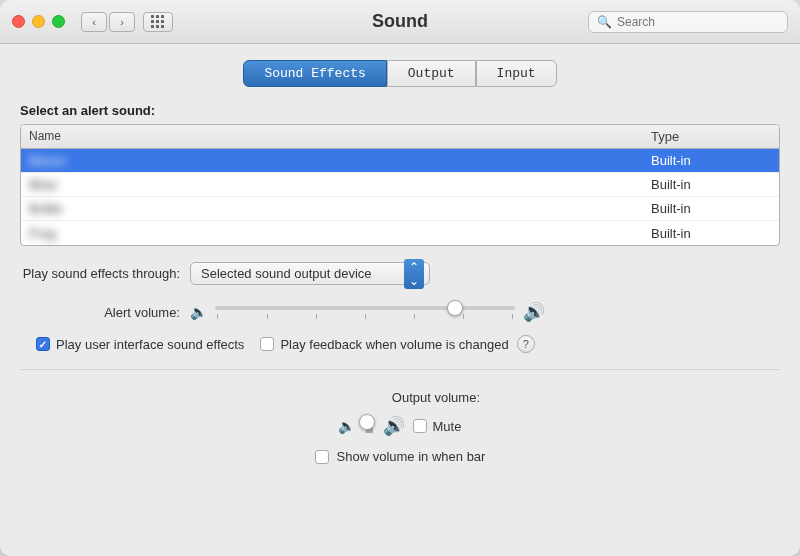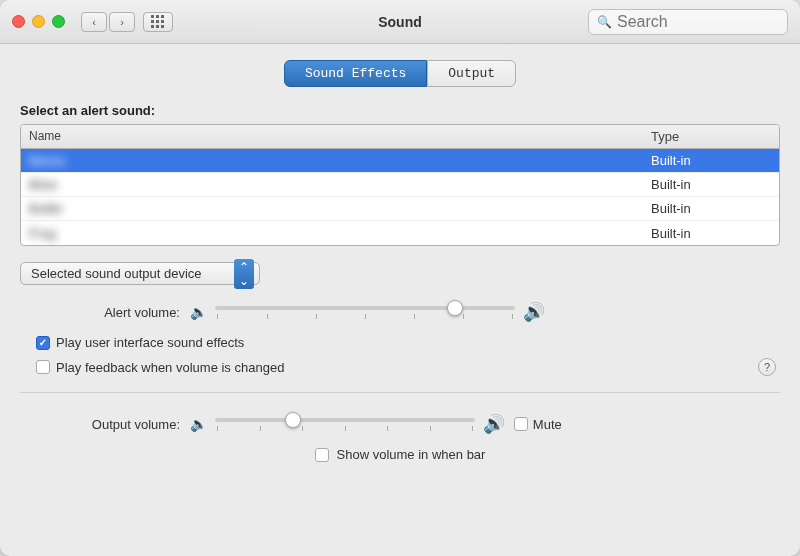--- a/index.html
+++ b/index.html
@@ -85,21 +85,21 @@
     .grid-dot {
       width: 3px;
       height: 3px;
       background: #666;
       border-radius: 0.5px;
     }
     .window-title {
       position: absolute;
       left: 50%;
       transform: translateX(-50%);
-      font-size: 14px;
+      font-size: 18px;
       font-weight: 600;
       color: #333;
       text-align: right;
     }
     .search-bar {
       margin-left: auto;
       display: flex;
       align-items: center;
       background: rgba(255,255,255,0.6);
       border: 1px solid #c0c0c0;
@@ -109,21 +109,21 @@
       gap: 5px;
     }
     .search-icon-wrapper {
       color: #999;
       font-size: 12px;
     }
     .search-input {
       background: transparent;
       border: none;
       outline: none;
-      font-size: 16px;
+      font-size: 12px;
       color: #999;
       width: 100%;
     }
     
     .content {
       flex: 1;
       padding: 16px 20px 16px 20px;
       display: flex;
       flex-direction: column;
       gap: 12px;
@@ -333,20 +333,21 @@
       margin-right: 4px;
     }
     .divider {
       height: 1px;
       background: #d0d0d0;
       margin: 4px 0;
     }
     .output-row {
       display: flex;
       align-items: center;
+      flex-direction: column;
     }
     .mute-check {
       display: flex;
       align-items: center;
       gap: 5px;
       margin-left: 0;
     }
     .show-vol-row {
       display: flex;
       align-items: center;
@@ -387,20 +388,21 @@
       <div class="search-icon-wrapper">🔍</div>
       <input class="search-input" type="text" placeholder="Search" style="">
     </div>
   </div>
 
   <div class="content">
 
     <div class="tabs">
       <div class="tab active">Sound Effects</div>
       <div class="tab">Output</div>
+      <div class="tab">Input</div>
     </div>
 
     <div>
       <div class="section-label">Select an alert sound:</div>
       <div class="sound-list">
         <div class="list-header">
           <div class="list-col-name">Name</div>
           <div class="list-col-type">Type</div>
         </div>
         <div class="list-row selected">
@@ -416,20 +418,21 @@
           <div class="list-cell-type">Built-in</div>
         </div>
         <div class="list-row">
           <div class="list-cell-name blurred-text">Frog</div>
           <div class="list-cell-type">Built-in</div>
         </div>
       </div>
     </div>
 
     <div class="control-row">
+      <div class="control-label">Play sound effects through:</div>
       <div class="select-wrapper">
         <select class="sound-select">
           <option>Selected sound output device</option>
         </select>
         <div class="select-arrow">⌃<br style="line-height:0">⌄</div>
       </div>
     </div>
 
     <div class="control-row">
       <div class="control-label">Alert volume:</div>
@@ -446,21 +449,21 @@
             <div class="tick"></div>
               <div class="tick"></div>
               <div class="tick"></div>
             <div class="tick"></div>
           </div>
         </div>
         <div class="volume-icon-high">🔊</div>
       </div>
     </div>
 
-    <div style="display:flex; flex-direction:column; gap:8px; padding-left:8px;">
+    <div style="display:flex; flex-direction:row; gap:8px; padding-left:8px;">
       <div class="checkbox-row">
         <div class="checkbox-wrap">
           <div class="cb checked"></div>
           <span class="cb-label">Play user interface sound effects</span>
         </div>
       </div>
       <div class="checkbox-row" style="display:flex; align-items:center;">
         <div class="checkbox-wrap">
           <div class="cb"></div>
           <span class="cb-label">Play feedback when volume is changed</span>

